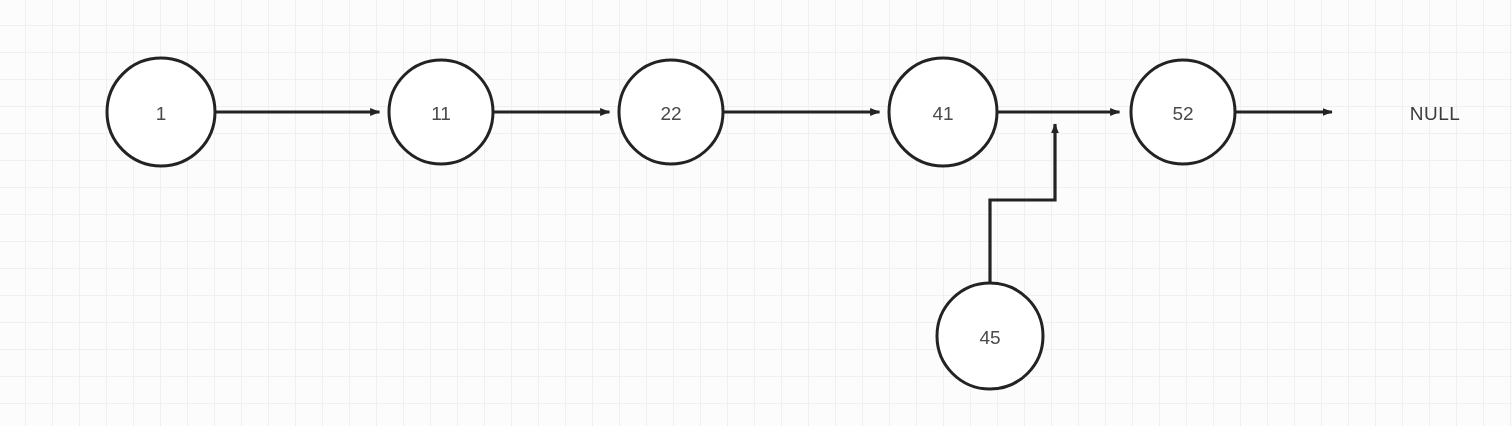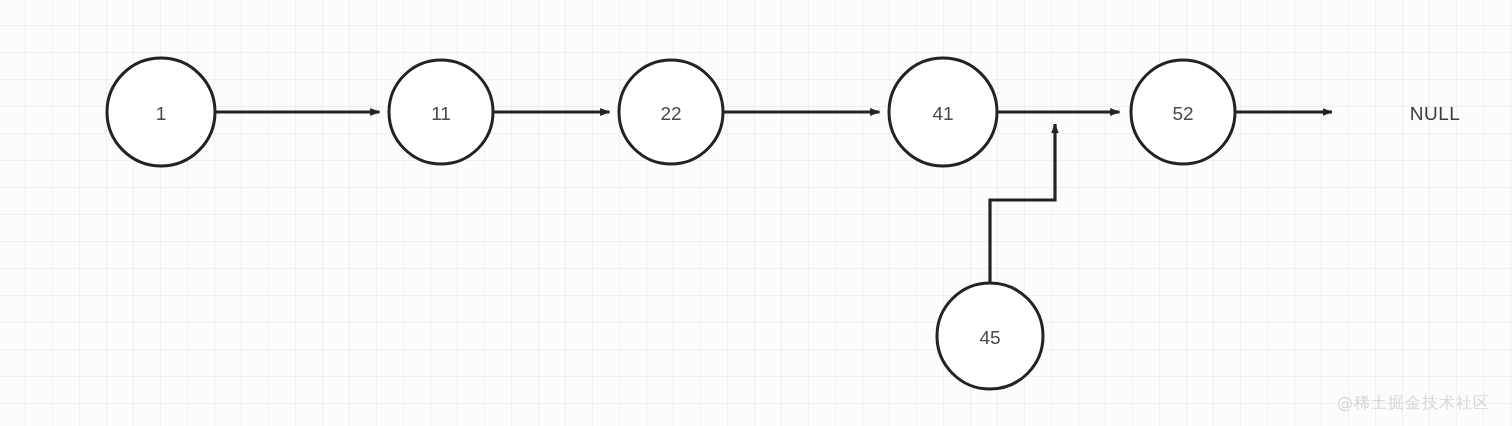--- a/index.html
+++ b/index.html
@@ -124,15 +124,14 @@
 
       <g>
         <circle class="node-circle" cx="990" cy="336" r="53"></circle>
         <text class="node-label" x="990" y="337">45</text>
       </g>
     </g>
 
     <text class="null-label" x="1435" y="113">NULL</text>
   </svg>
 
-  <div class="watermark">@稀土掘金技术社区</div>
 
 </div>
 
 </body></html>

